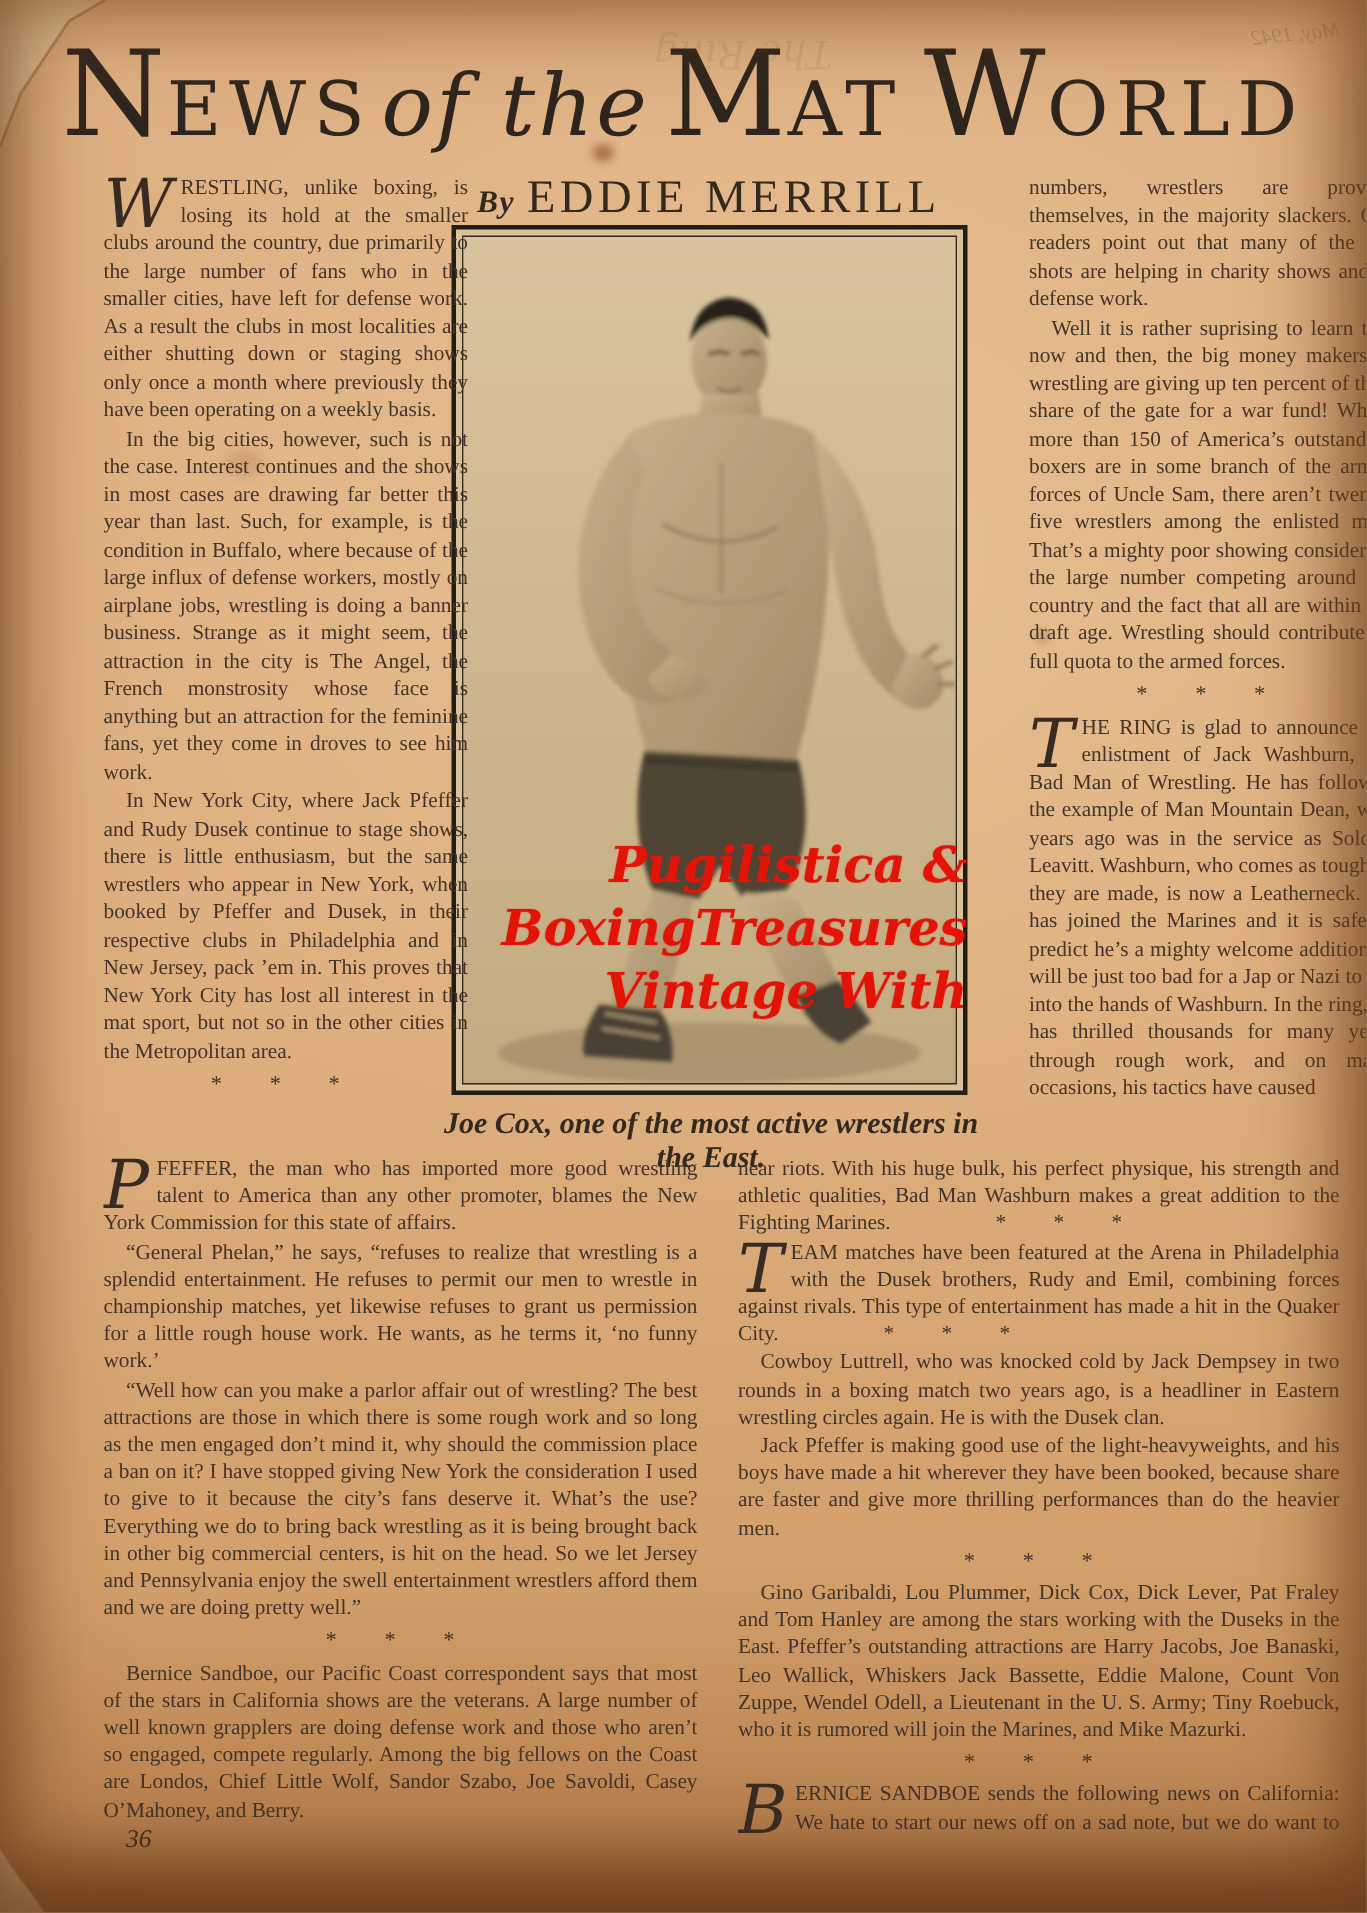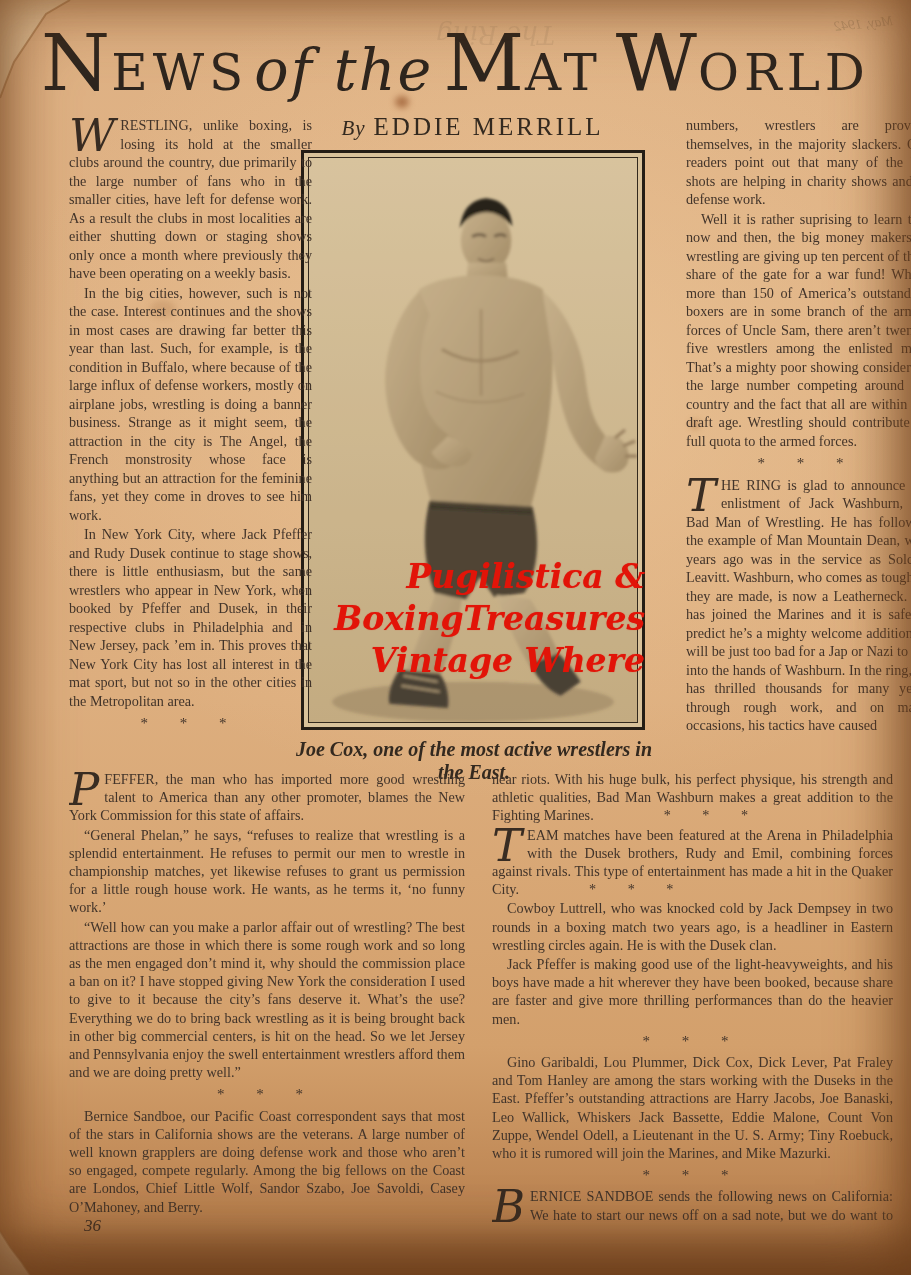--- a/index.html
+++ b/index.html
@@ -30,22 +30,22 @@
   
   .title{position:absolute;top:18px;left:0;width:100%;text-align:center;z-index:4;
     color:#2d2username:#2d251e;color:#2d251e;white-space:nowrap;font-family:"DejaVu Serif",serif;}
   .t-big{font-size:79px;line-height:90px;letter-spacing:1px;}
   .t-small{font-size:50px;letter-spacing:5px;}
   .t-of{font-style:italic;font-size:57px;letter-spacing:2px;padding:0 10px 0 6px;}
   .t-gap{display:inline-block;width:14px;}
 
   .byline{position:absolute;top:113px;left:300px;width:345px;text-align:center;z-index:4;
     font-size:21px;color:#33291f;letter-spacing:1px;}
-  .byline .by{font-style:italic;padding-right:8px;}
-  .byline .name{letter-spacing:3px;font-variant:small-caps;font-size:25px;font-family:Liberation Serif, serif;}
+  .byline .by{font-style:italic;padding-right:8px;font-weight:bold;}
+  .byline .name{letter-spacing:3px;font-variant:small-caps;font-size:31px;font-family:Liberation Serif, serif;}
 
   
   .photo-frame{position:absolute;top:150px;left:301px;width:344px;height:580px;
     border:3px solid #241d15;background:#d9c29a;box-sizing:border-box;z-index:2;}
   .photo-inner{position:absolute;inset:4px;border:1px solid #33291d;overflow:hidden;
     background:linear-gradient(180deg,#d8c5a2 0%,#d0bb95 55%,#c2ac84 100%);}
   .photo-inner svg{display:block;width:100%;height:100%;}
   .caption{position:absolute;top:738px;left:286px;width:376px;text-align:center;z-index:4;
     font-weight:bold;font-style:italic;font-size:20px;color:#33291f;}
 
@@ -148,21 +148,21 @@
           <path d="M96,514 l34,6 M94,524 l38,6" stroke="#9c8a6c" stroke-width="2"></path>
         </g>
         <rect x="0" y="0" width="330" height="560" fill="rgba(214,186,140,.18)"></rect>
       </svg>
     </div>
   </div>
 
   <div class="watermark">
     <div>Pugilistica &amp;</div>
     <div>BoxingTreasures</div>
-    <div>Vintage Where</div>
+    <div>Vintage With</div>
   </div>
 
   <div class="caption">Joe Cox, one of the most active wrestlers in the East.</div>
 
   <div class="col col-tl">
     <p class="noindent"><span class="dropcap">W</span><span>RESTLING, unlike boxing, is losing its hold at the smaller clubs around the country, due primarily to the large number of fans who in the smaller cities, have left for defense work. As a result the clubs in most localities are either shutting down or staging shows only once a month where previously they have been operating on a weekly basis.</span></p>
     <p>In the big cities, however, such is not the case. Interest continues and the shows in most cases are drawing far better this year than last. Such, for example, is the condition in Buffalo, where because of the large influx of defense workers, mostly on airplane jobs, wrestling is doing a banner business. Strange as it might seem, the attraction in the city is The Angel, the French monstrosity whose face is anything but an attraction for the feminine fans, yet they come in droves to see him work.</p>
     <p>In New York City, where Jack Pfeffer and Rudy Dusek continue to stage shows, there is little enthusiasm, but the same wrestlers who appear in New York, when booked by Pfeffer and Dusek, in their respective clubs in Philadelphia and in New Jersey, pack ’em in. This proves that New York City has lost all interest in the mat sport, but not so in the other cities in the Metropolitan area.</p>
     <div class="stars">*  *  *</div>
   </div>

